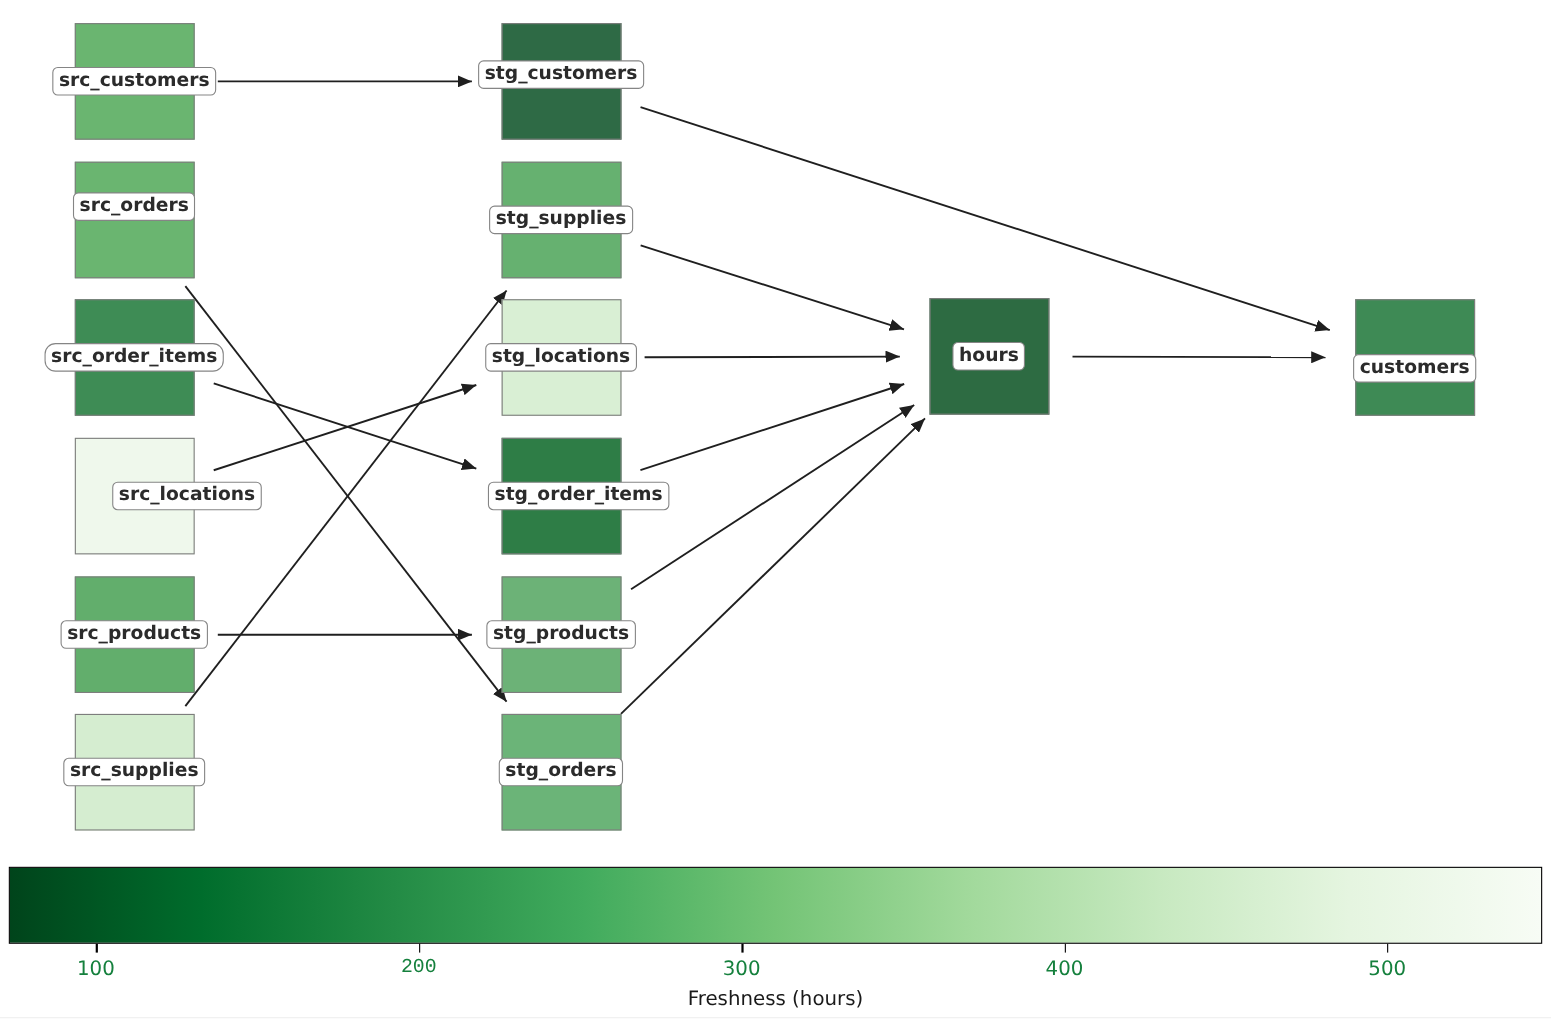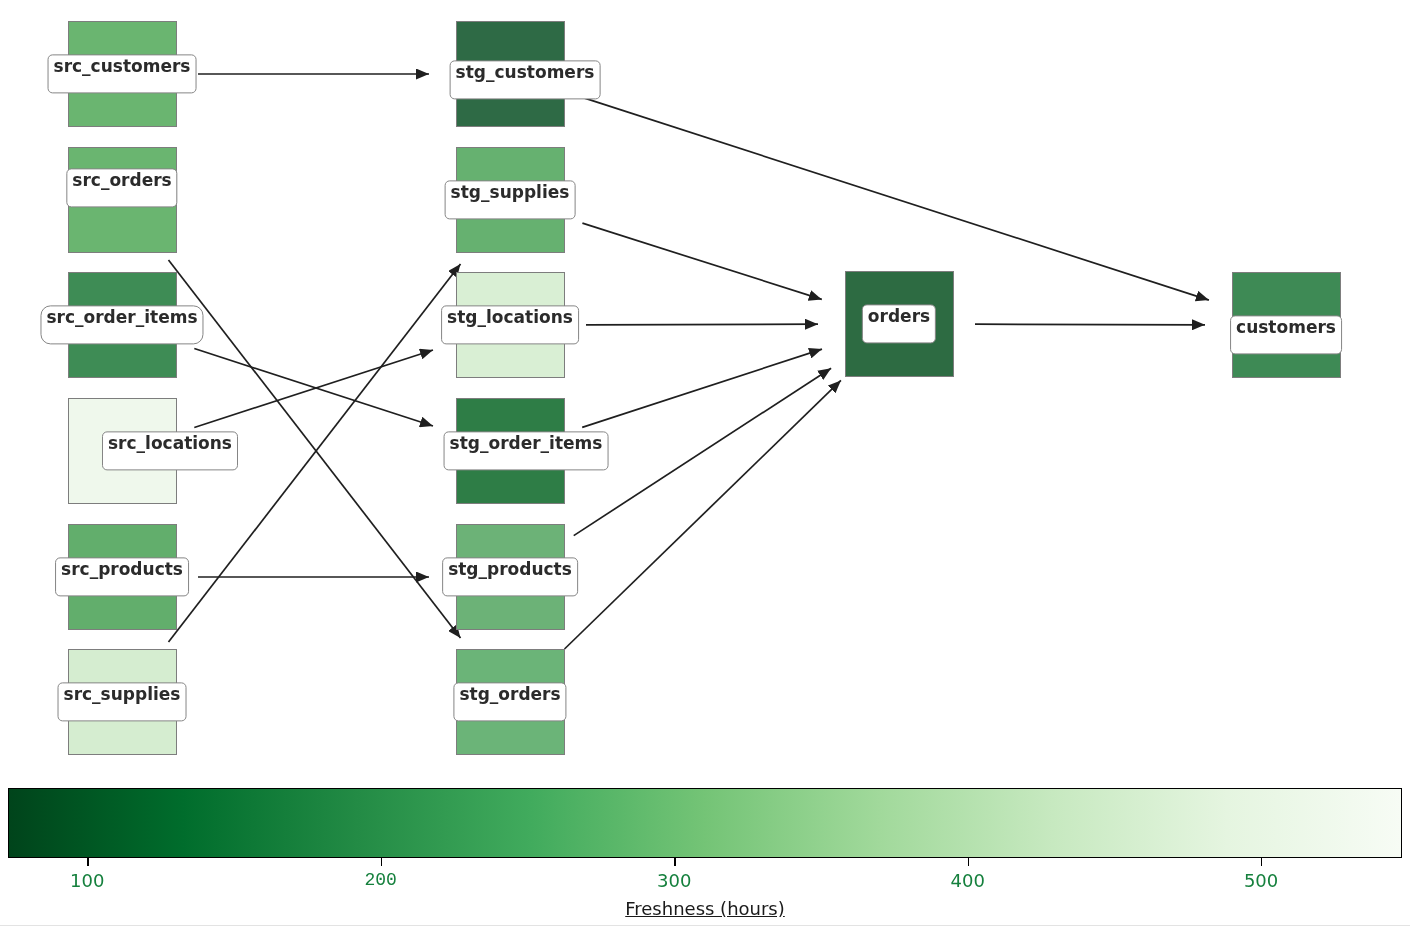--- a/index.html
+++ b/index.html
@@ -22,21 +22,21 @@
     box-sizing: border-box;
     border: 1.6px solid #7d7d7d;
     z-index: 2;
   }
   .node-label {
     position: absolute;
     transform: translate(-50%, -50%);
     background: #ffffff;
     border: 1.5px solid #858585;
     border-radius: 5px;
-    padding: 1px 5px 15px 5px;
+    padding: 1px 5px 2px 5px;
     font-size: 17px;
     font-weight: bold;
     color: #2b2b2b;
     white-space: nowrap;
     z-index: 3;
     line-height: 1.25;
   }
   #colorbar {
     position: absolute;
     box-sizing: border-box;
@@ -58,21 +58,20 @@
     z-index: 2;
     white-space: nowrap;
   }
   #colorbar-label {
     position: absolute;
     transform: translateX(-50%);
     font-size: 18px;
     color: #1a1a1a;
     z-index: 2;
     white-space: nowrap;
-    text-decoration: underline;
   }
   #figure-bottom-border {
     position: absolute;
     left: 0; bottom: 0;
     width: 100%; height: 1px;
     background: #e3e3e3;
     z-index: 1;
   }
 </style>
 </head>
@@ -115,27 +114,27 @@
       <div class="node-box" style="left: 844.5px; top: 271px; width: 109px; height: 106px; background: rgb(45, 107, 66);"></div>
       <div class="node-box" style="left: 1231.5px; top: 272px; width: 109px; height: 106px; background: rgb(62, 138, 85);"></div>
     </div>
   <div id="labels-layer">
       <div class="node-label" style="left: 122px; top: 74px;">src_customers</div>
       <div class="node-label" style="left: 122px; top: 188px;">src_orders</div>
       <div class="node-label" style="left: 122px; top: 325px; border-radius: 10px;">src_order_items</div>
       <div class="node-label" style="left: 122px; top: 451px; margin-left: 48px;">src_locations</div>
       <div class="node-label" style="left: 122px; top: 577px;">src_products</div>
       <div class="node-label" style="left: 122px; top: 702px;">src_supplies</div>
-      <div class="node-label" style="left: 510px; top: 80px; margin-left: 15px;">stg_customers</div>
+      <div class="node-label" style="left: 510px; top: 68px;">stg_customers</div>
       <div class="node-label" style="left: 510px; top: 200px;">stg_supplies</div>
       <div class="node-label" style="left: 510px; top: 325px;">stg_locations</div>
       <div class="node-label" style="left: 510px; top: 451px; margin-left: 16px;">stg_order_items</div>
       <div class="node-label" style="left: 510px; top: 577px;">stg_products</div>
       <div class="node-label" style="left: 510px; top: 702px;">stg_orders</div>
-      <div class="node-label" style="left: 899px; top: 324px;">orders</div>
+      <div class="node-label" style="left: 899px; top: 324px;">hours</div>
       <div class="node-label" style="left: 1286px; top: 325px; margin-top: 10px;">customers</div>
     </div>
 
   <div id="colorbar" style="left: 8px; top: 788px; width: 1394px; height: 70px; background: linear-gradient(to right, rgb(0, 68, 27) 0%, rgb(0, 109, 44) 12.5%, rgb(35, 139, 69) 25%, rgb(65, 171, 93) 37.5%, rgb(116, 196, 118) 50%, rgb(161, 217, 155) 62.5%, rgb(199, 233, 192) 75%, rgb(229, 245, 224) 87.5%, rgb(247, 252, 245) 100%);"></div>
   <div id="cb-ticks">
       <div class="cb-tick" style="left: 87.2px; top: 858px;"></div>
       <div class="cb-tick-label" style="left: 87.2px; top: 870px;">100</div>
       <div class="cb-tick" style="left: 380.7px; top: 858px;"></div>
       <div class="cb-tick-label" style="left: 380.7px; top: 870px; font-family: Liberation Mono, monospace;">200</div>
       <div class="cb-tick" style="left: 674.2px; top: 858px;"></div>

